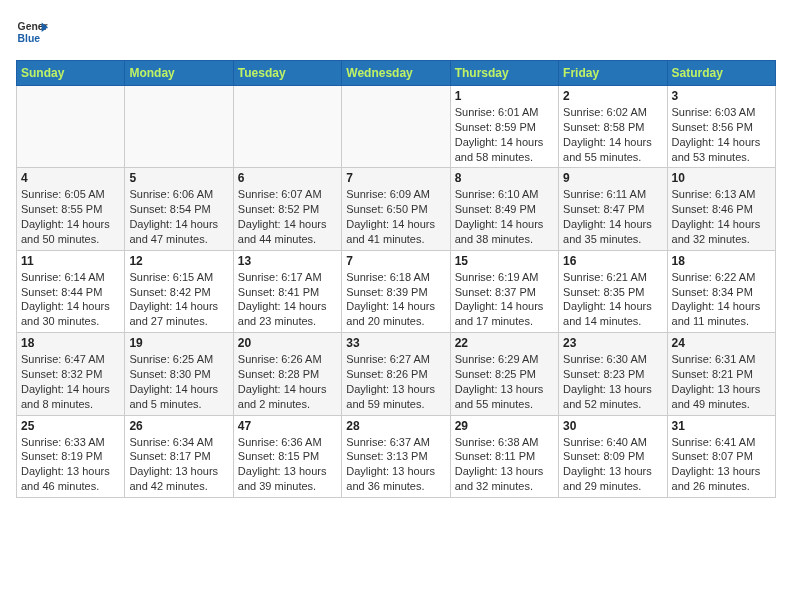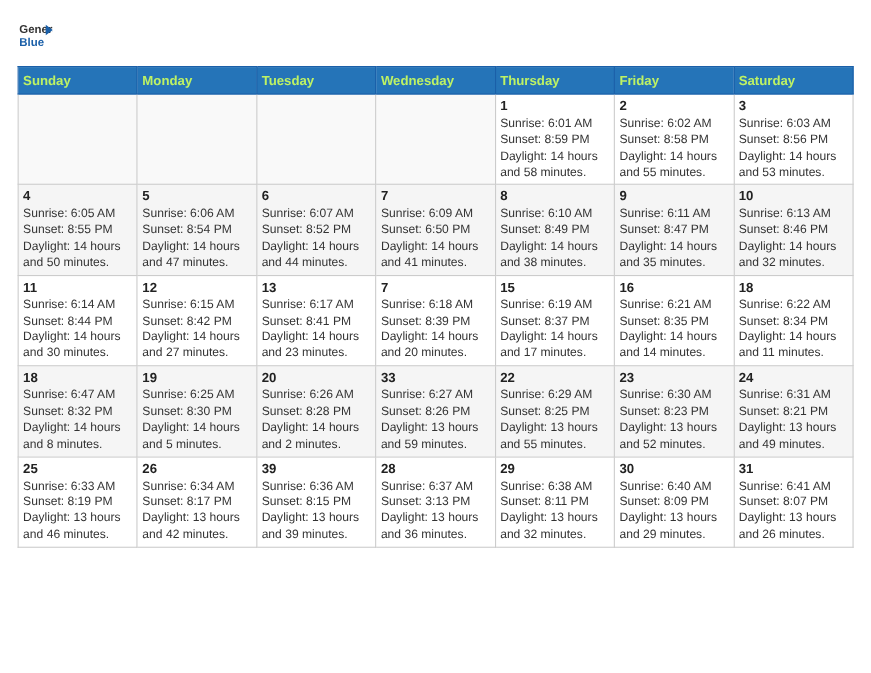--- a/index.html
+++ b/index.html
@@ -300,21 +300,21 @@
 and 46 minutes.</div>
         </td>
         <td>
           <span class="day-num">26</span>
           <div class="day-info">Sunrise: 6:34 AM
 Sunset: 8:17 PM
 Daylight: 13 hours
 and 42 minutes.</div>
         </td>
         <td>
-          <span class="day-num">39</span>
+          <span class="day-num">47</span>
           <div class="day-info">Sunrise: 6:36 AM
 Sunset: 8:15 PM
 Daylight: 13 hours
 and 39 minutes.</div>
         </td>
         <td>
           <span class="day-num">28</span>
           <div class="day-info">Sunrise: 6:37 AM
 Sunset: 3:13 PM
 Daylight: 13 hours

